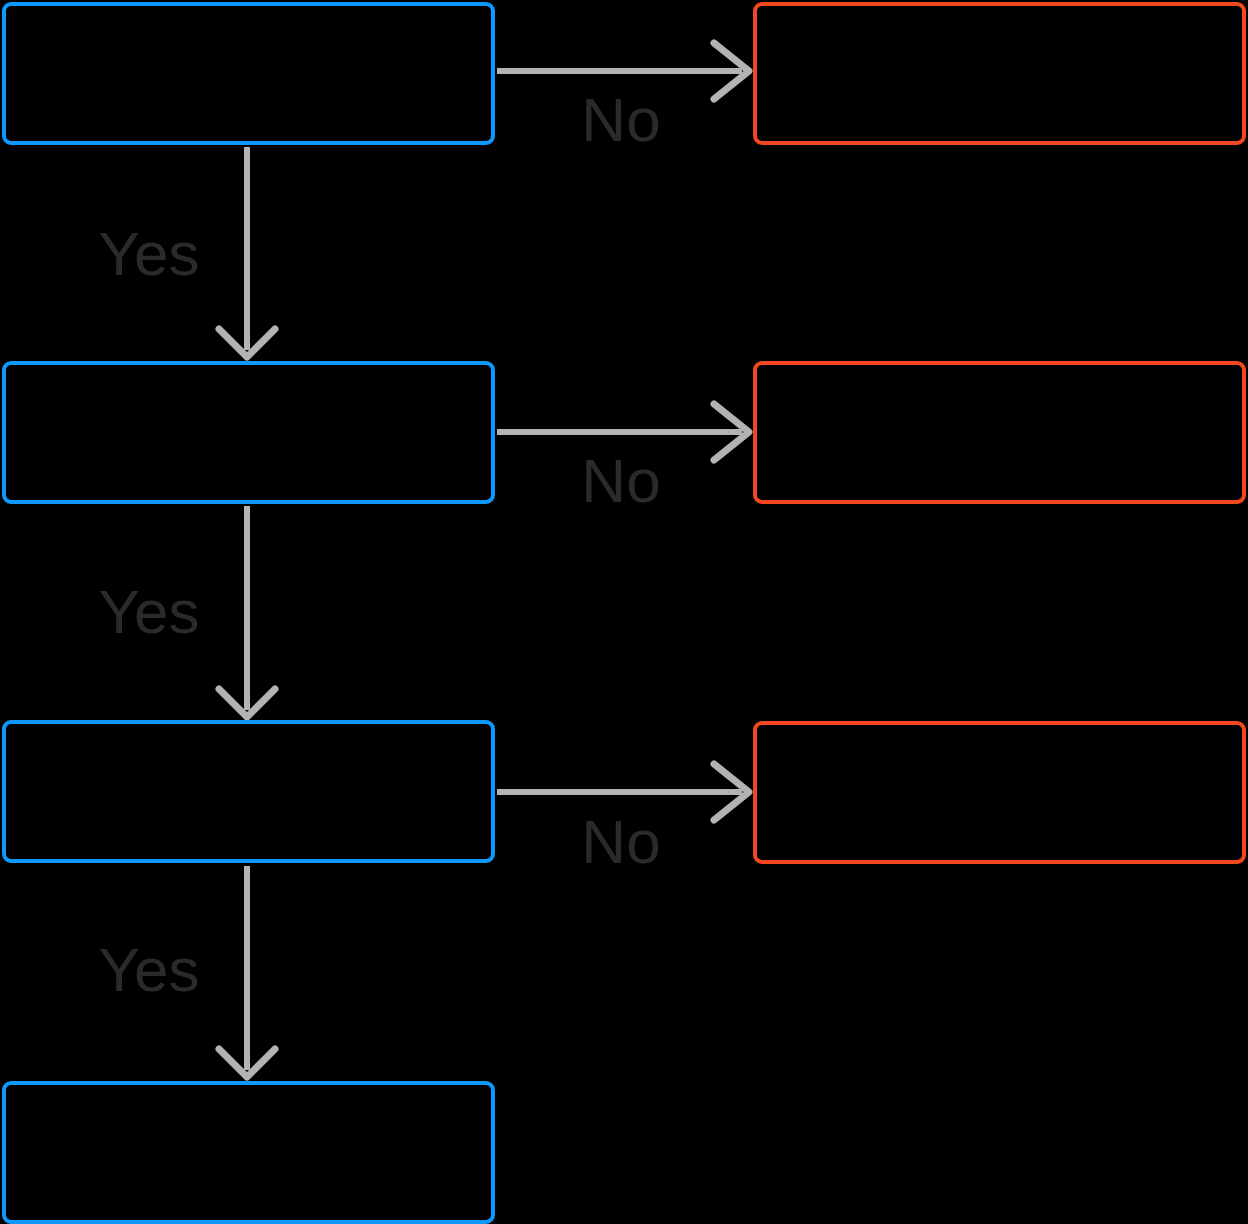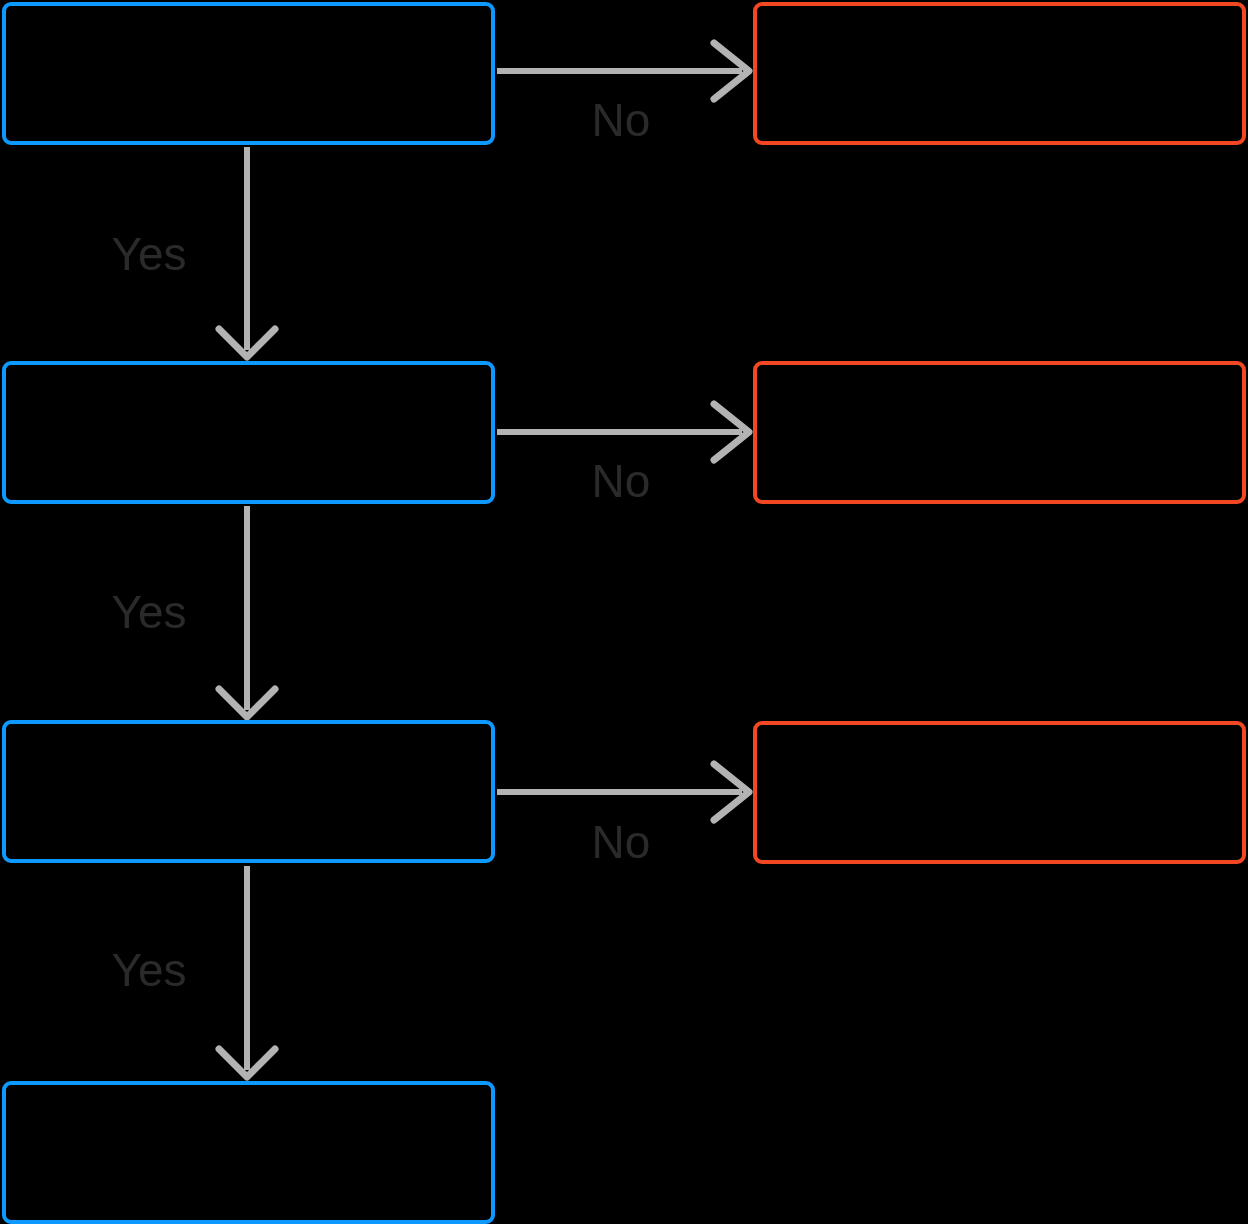--- a/index.html
+++ b/index.html
@@ -49,21 +49,21 @@
   .d1 { top: 2px; }
   .d2 { top: 361px; }
   .d3 { top: 720px; }
   .d4 { top: 1081px; }
   .o1 { top: 2px; }
   .o2 { top: 361px; }
   .o3 { top: 721px; }
   .edge-label {
     position: absolute;
     transform: translate(-50%, -50%);
-    font-size: 46px;
+    font-size: 62px;
     line-height: 1;
     color: var(--label, #2A2A2A);
     white-space: nowrap;
     user-select: none;
   }
   .yes1 { left: 149px; top: 254px; }
   .no1  { left: 621px; top: 120px; }
   .yes2 { left: 149px; top: 612px; }
   .no2  { left: 621px; top: 481px; }
   .yes3 { left: 149px; top: 970px; }

